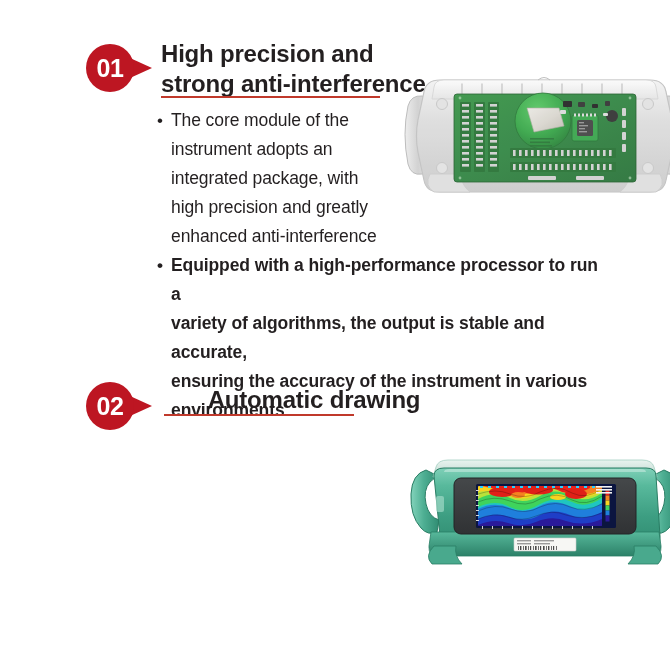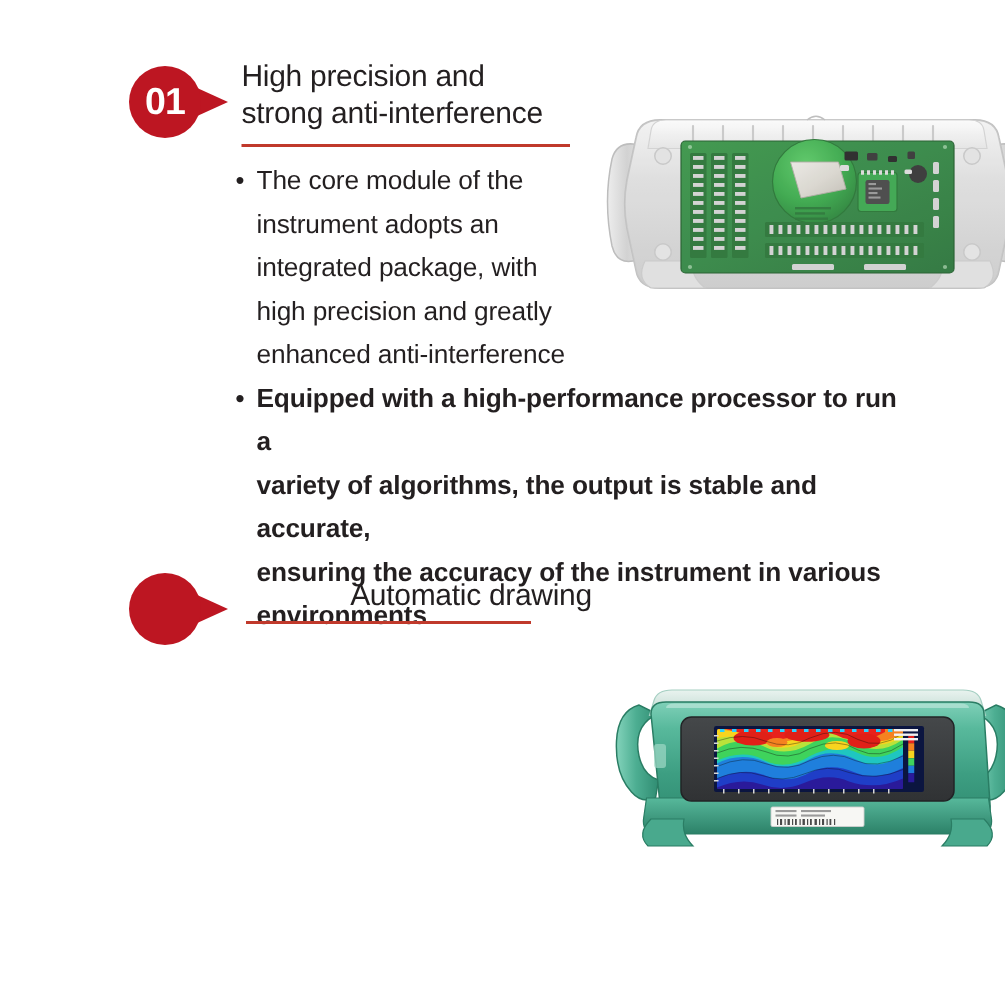--- a/index.html
+++ b/index.html
@@ -61,22 +61,22 @@
     line-height: 1;
     z-index: 3;
   }
 
   #badge-01 { left: 58px; top: 44px; }
   #badge-02 { left: 58px; top: 382px; }
 
   
   .feature-heading {
     position: absolute;
-    font-size: 20px;
-    font-weight: 400;
+    font-size: 24px;
+    font-weight: 700;
     line-height: 1.24;
     color: #231f20;
     letter-spacing: -0.2px;
     white-space: pre-line;
   }
   #heading-01 { left: 133px; top: 39px; width: 300px; }
   #heading-02 { left: 136px; top: 385px; width: 300px; }
 
   .heading-rule {
     position: absolute;
@@ -357,20 +357,21 @@
         <path d="M40 22 q-14 0 -16 12 l-6 28 q-3 16 0 32 l6 28 q2 12 16 12 h210 q14 0 16 -12 l6 -28 q3 -16 0 -32 l-6 -28 q-2 -12 -16 -12 z" fill="#ffffff" opacity="0.10"></path>
       </svg>
     </figure>
   </section>
 
   <section class="feature-block" id="block-02">
 
     <div class="pin-badge" id="badge-02" style="top:12px;">
       <span class="pin-tip"></span>
       <span class="pin-shape"></span>
+      <span class="pin-num">02</span>
     </div>
 
     <h2 class="feature-heading" id="heading-02" style="top:15px;text-align:center;">Automatic drawing</h2>
     <div class="heading-rule" id="rule-02" style="top:44px;"></div>
 
 
     <figure class="figure" id="figure-device" style="top:62px;">
       <svg viewBox="0 0 270 165" xmlns="http://www.w3.org/2000/svg">
         <defs>
           <linearGradient id="bodyGrad" x1="0" y1="0" x2="0" y2="1">

